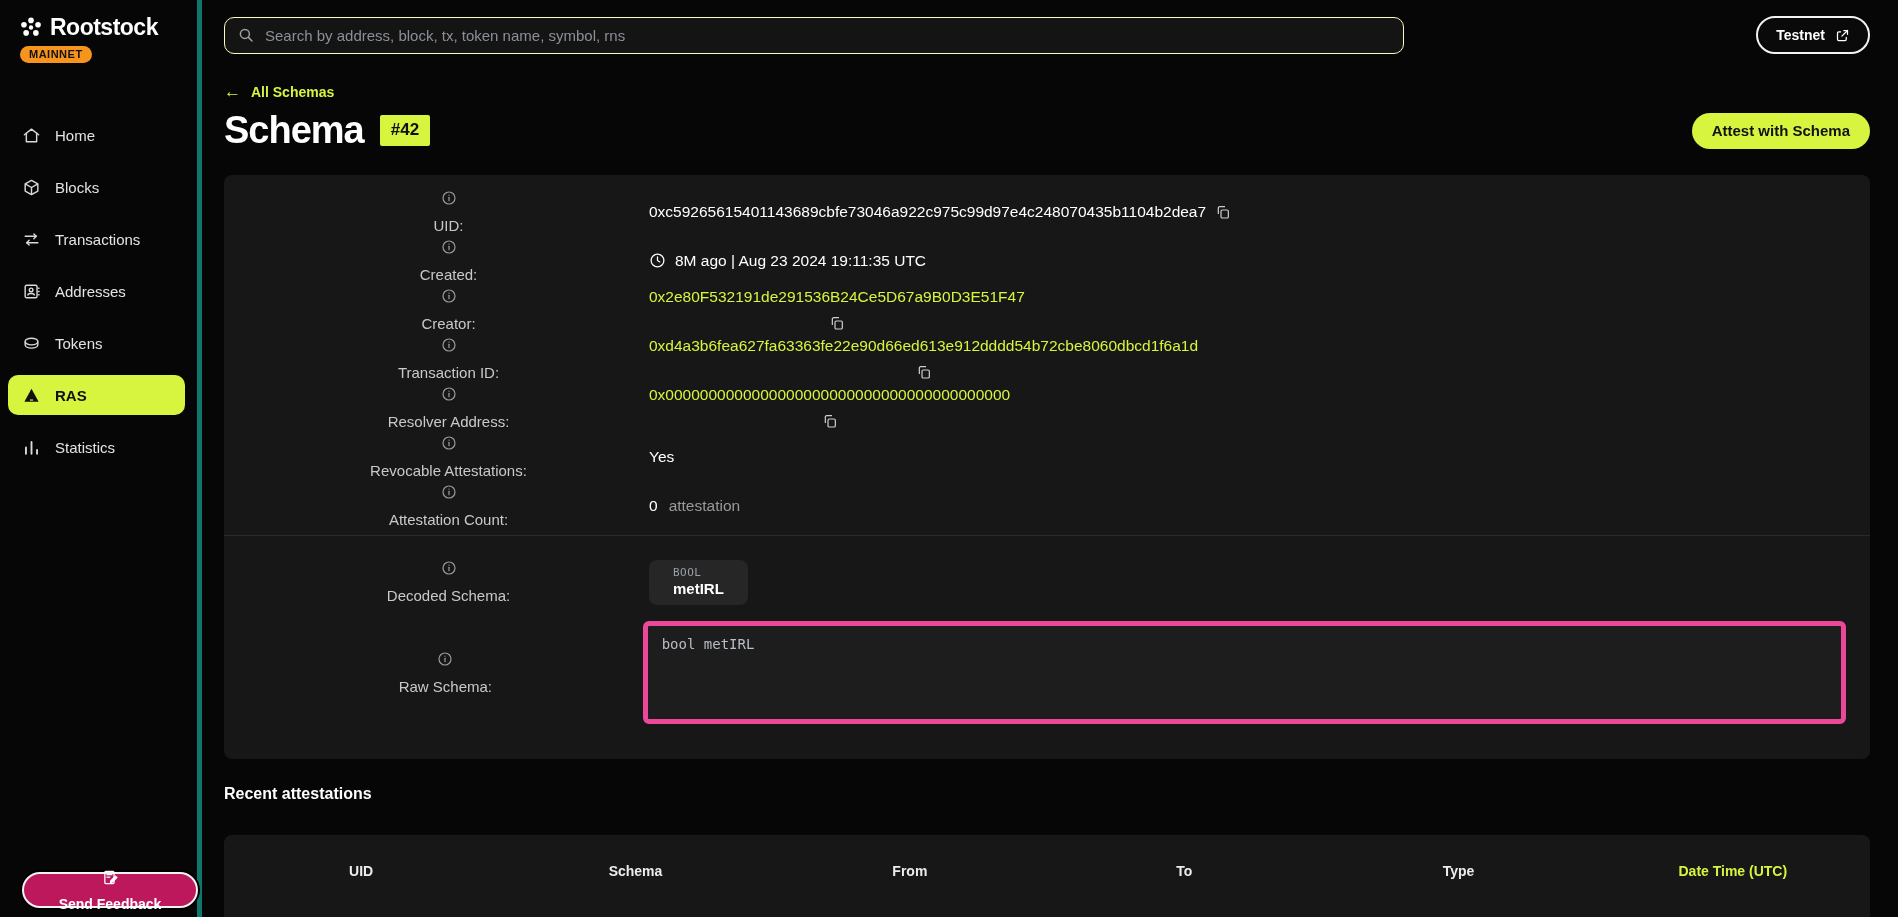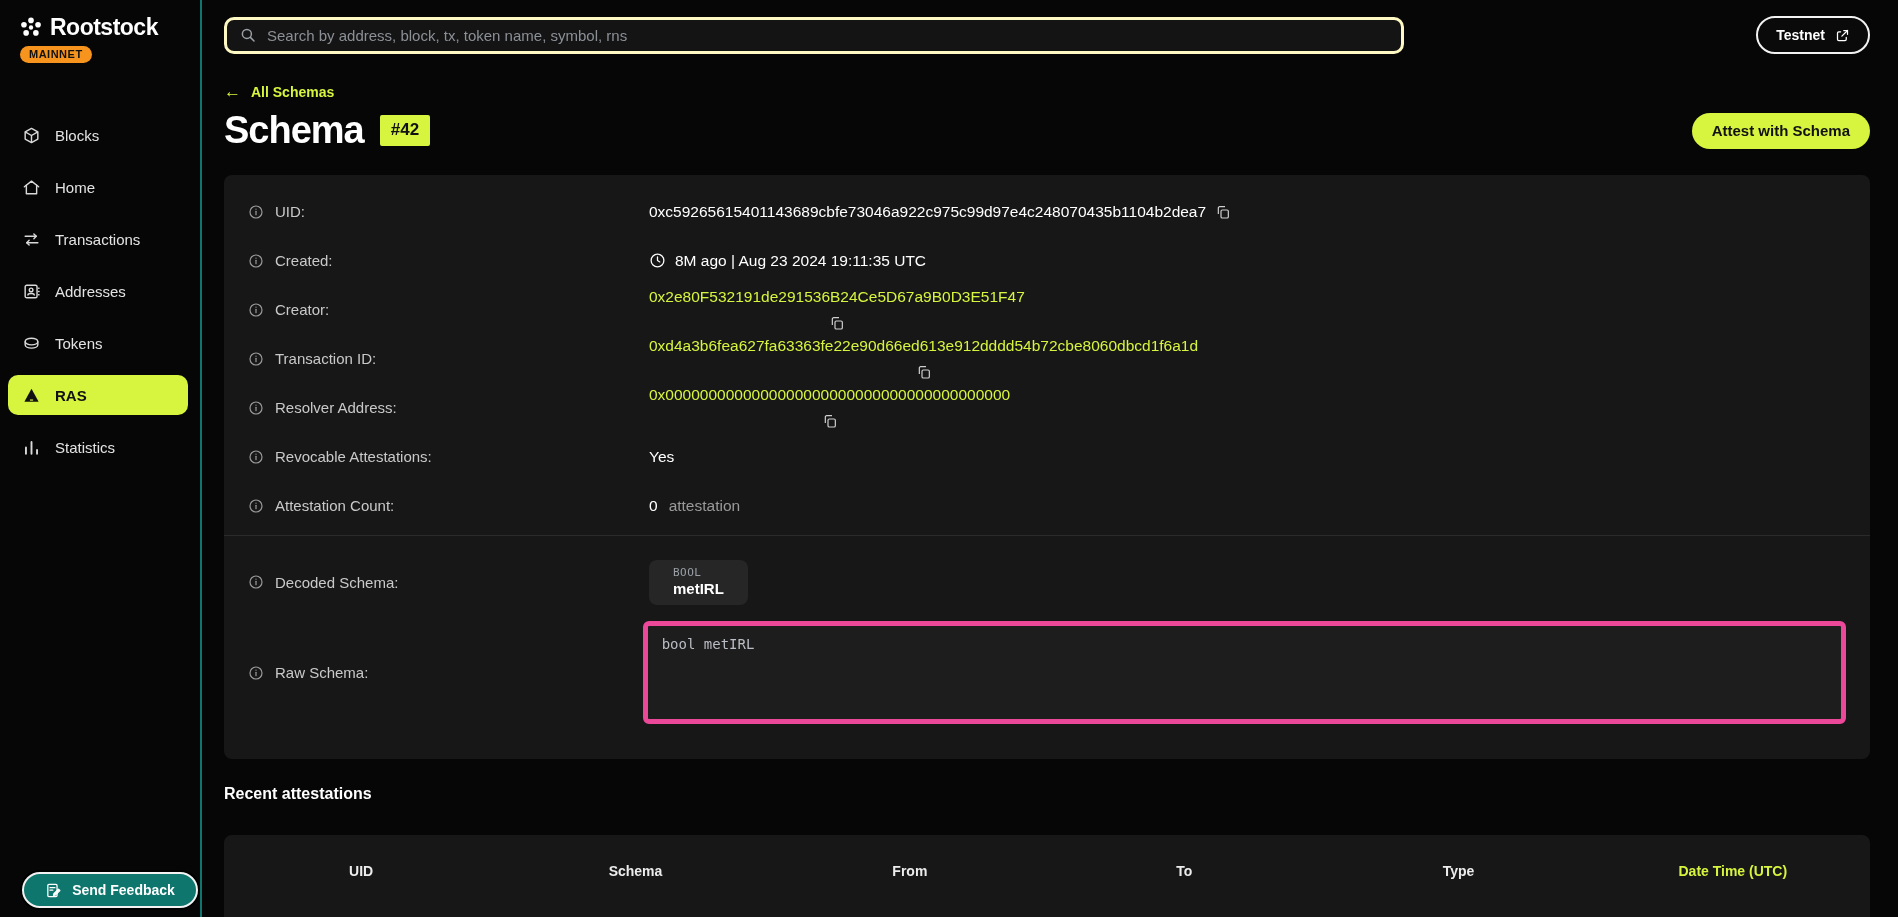--- a/index.html
+++ b/index.html
@@ -1,41 +1,41 @@
 <!DOCTYPE html>
 <html><head>
 <meta charset="utf-8">
 <style>
   * { margin:0; padding:0; box-sizing:border-box; }
   html,body { width:1898px; height:917px; overflow:hidden; background:#060606;
     font-family:"Liberation Sans", sans-serif; color:#fff; }
 
   
   .sidebar { position:fixed; left:0; top:0; width:202px; height:917px;
-    background:#060606; border-right:2px solid #0f766e; z-index:5; }
+    background:#060606; border-right:5px solid #0f766e; z-index:5; }
   .logo-wrap { padding:14px 0 0 18px; }
   .logo-row { display:flex; align-items:center; gap:6px; }
   .logo-text { font-size:23px; font-weight:bold; letter-spacing:-0.5px; color:#fff; }
   .net-badge { display:inline-block; margin:5px 0 0 2px; background:#f7941e; color:#111;
     font-size:11px; font-weight:bold; padding:2px 9px 3px; border-radius:9px; letter-spacing:.5px; }
   .nav { margin-top:52px; }
   .nav-item { display:flex; align-items:center; gap:14px; height:40px; margin:12px 12px 12px 8px;
     padding-left:14px; border-radius:10px; color:#e3e3e3; font-size:15px; cursor:pointer; }
   .nav-item svg { flex:0 0 auto; }
   .nav-item.active { background:var(--accent); color:#111; font-weight:bold; }
   .feedback-btn { position:fixed; left:22px; bottom:9px; height:36px; width:176px;
     display:flex; align-items:center; justify-content:center; gap:10px;
-    background:#0f766e; border:2px solid #f2f2f2; border-radius:18px;
+    background:#be185d; border:2px solid #f2f2f2; border-radius:18px;
     color:#fff; font-size:14px; font-weight:bold; cursor:pointer; z-index:9;
-    box-shadow:0 0 0 2px #000; }
+    box-shadow:0 0 0 2px #000;flex-direction:column; }
 
   
   .main { margin-left:203px; padding:0 28px 0 21px; position:relative; }
   .topbar { display:flex; align-items:center; padding-top:16px; }
-  .search-box { width:1180px; height:37px; background:#141414; border:3px solid #fef9c3;
+  .search-box { width:1180px; height:37px; background:#141414; border:1px solid #fef9c3;
     border-radius:10px; display:flex; align-items:center; padding:0 12px; gap:10px; }
   .search-box input { flex:1; background:transparent; border:none; outline:none;
     color:#d6d6d6; font-size:15px; font-family:"Liberation Sans", sans-serif; }
   .search-box input::placeholder { color:#8b9097; }
   .testnet-btn { margin-left:auto; height:38px; padding:0 18px; display:flex; align-items:center; gap:10px;
     background:#0a0a0a; border:2px solid #f2f2f2; border-radius:19px; color:#fff;
     font-size:14px; font-weight:bold; cursor:pointer; }
 
   .back-link { display:flex; align-items:center; gap:10px; margin-top:29px;
     color:var(--accent); font-size:14px; font-weight:bold; cursor:pointer; width:max-content; }
@@ -45,21 +45,21 @@
   .page-title { font-size:38px; font-weight:bold; letter-spacing:-1px; }
   .id-badge { margin-left:16px; background:var(--accent); color:#111; font-size:17px; font-weight:bold;
     padding:5px 11px 6px; border-radius:2px; }
   .attest-btn { margin-left:auto; height:36px; padding:0 20px; background:var(--accent);
     border:none; border-radius:18px; color:#111; font-size:15px; font-weight:bold; cursor:pointer;
     font-family:"Liberation Sans", sans-serif; }
 
   
   .card { margin-top:23px; background:#171717; border-radius:8px; padding:12px 24px 35px; }
   .detail-row { display:flex; align-items:center; min-height:49px; }
-  .row-label { width:401px; display:flex; align-items:center; gap:11px; color:#c9c9c9; font-size:15px; }
+  .row-label { width:401px; display:flex; align-items:center; gap:11px; color:#c9c9c9; font-size:15px;flex-direction:column; }
   .row-value { display:flex; align-items:center; gap:9px; font-size:15.5px; font-weight:500; color:#fff; }
   .row-value.link { color:var(--accent);flex-direction:column; }
   .muted { color:#9a9a9a; font-weight:400; margin-left:2px; }
   .copy-ic, .info-ic, .clock-ic { display:inline-flex; cursor:pointer; }
   .hr { border:none; border-top:1px solid #2b2b2b; margin:5px -24px 0; }
 
   .decoded-row { margin-top:20px; align-items:center; min-height:52px; }
   .schema-chip { background:#262626; border-radius:8px; padding:6px 24px 8px; width:max-content; }
   .chip-type { font-family:"DejaVu Sans Mono", monospace; font-size:11px; color:#9aa0a6; letter-spacing:.5px; }
   .chip-name { font-size:15px; font-weight:bold; color:#fff; margin-top:1px; }
@@ -96,36 +96,36 @@
         </svg>
       </span>
       <span class="logo-text">Rootstock</span>
     </div>
     <span class="net-badge">MAINNET</span>
   </div>
 
   <div class="nav">
     <div class="nav-item">
       <span>
+        <svg width="19" height="19" viewBox="0 0 24 24" fill="none" stroke="#d9d9d9" stroke-width="1.8" stroke-linecap="round" stroke-linejoin="round">
+            <path d="M3 11 L12 4 L21 11"></path>
+            <path d="M5.5 9.2 V20 H18.5 V9.2"></path>
+          </svg>
+      </span>
+      <span>Home</span>
+    </div>
+    <div class="nav-item">
+      <span>
         <svg width="19" height="19" viewBox="0 0 24 24" fill="none" stroke="#d9d9d9" stroke-width="1.8" stroke-linejoin="round">
             <path d="M12 3 L20 7.5 V16.5 L12 21 L4 16.5 V7.5 Z"></path>
             <path d="M4 7.5 L12 12 L20 7.5"></path>
             <path d="M12 12 V21"></path>
           </svg>
       </span>
       <span>Blocks</span>
-    </div>
-    <div class="nav-item">
-      <span>
-        <svg width="19" height="19" viewBox="0 0 24 24" fill="none" stroke="#d9d9d9" stroke-width="1.8" stroke-linecap="round" stroke-linejoin="round">
-            <path d="M3 11 L12 4 L21 11"></path>
-            <path d="M5.5 9.2 V20 H18.5 V9.2"></path>
-          </svg>
-      </span>
-      <span>Home</span>
     </div>
     <div class="nav-item">
       <span>
         <svg width="19" height="19" viewBox="0 0 24 24" fill="none" stroke="#d9d9d9" stroke-width="1.8" stroke-linecap="round" stroke-linejoin="round">
             <path d="M4 8 H18"></path>
             <path d="M15 5 L18 8 L15 11"></path>
             <path d="M20 16 H6"></path>
             <path d="M9 13 L6 16 L9 19"></path>
           </svg>
       </span>

